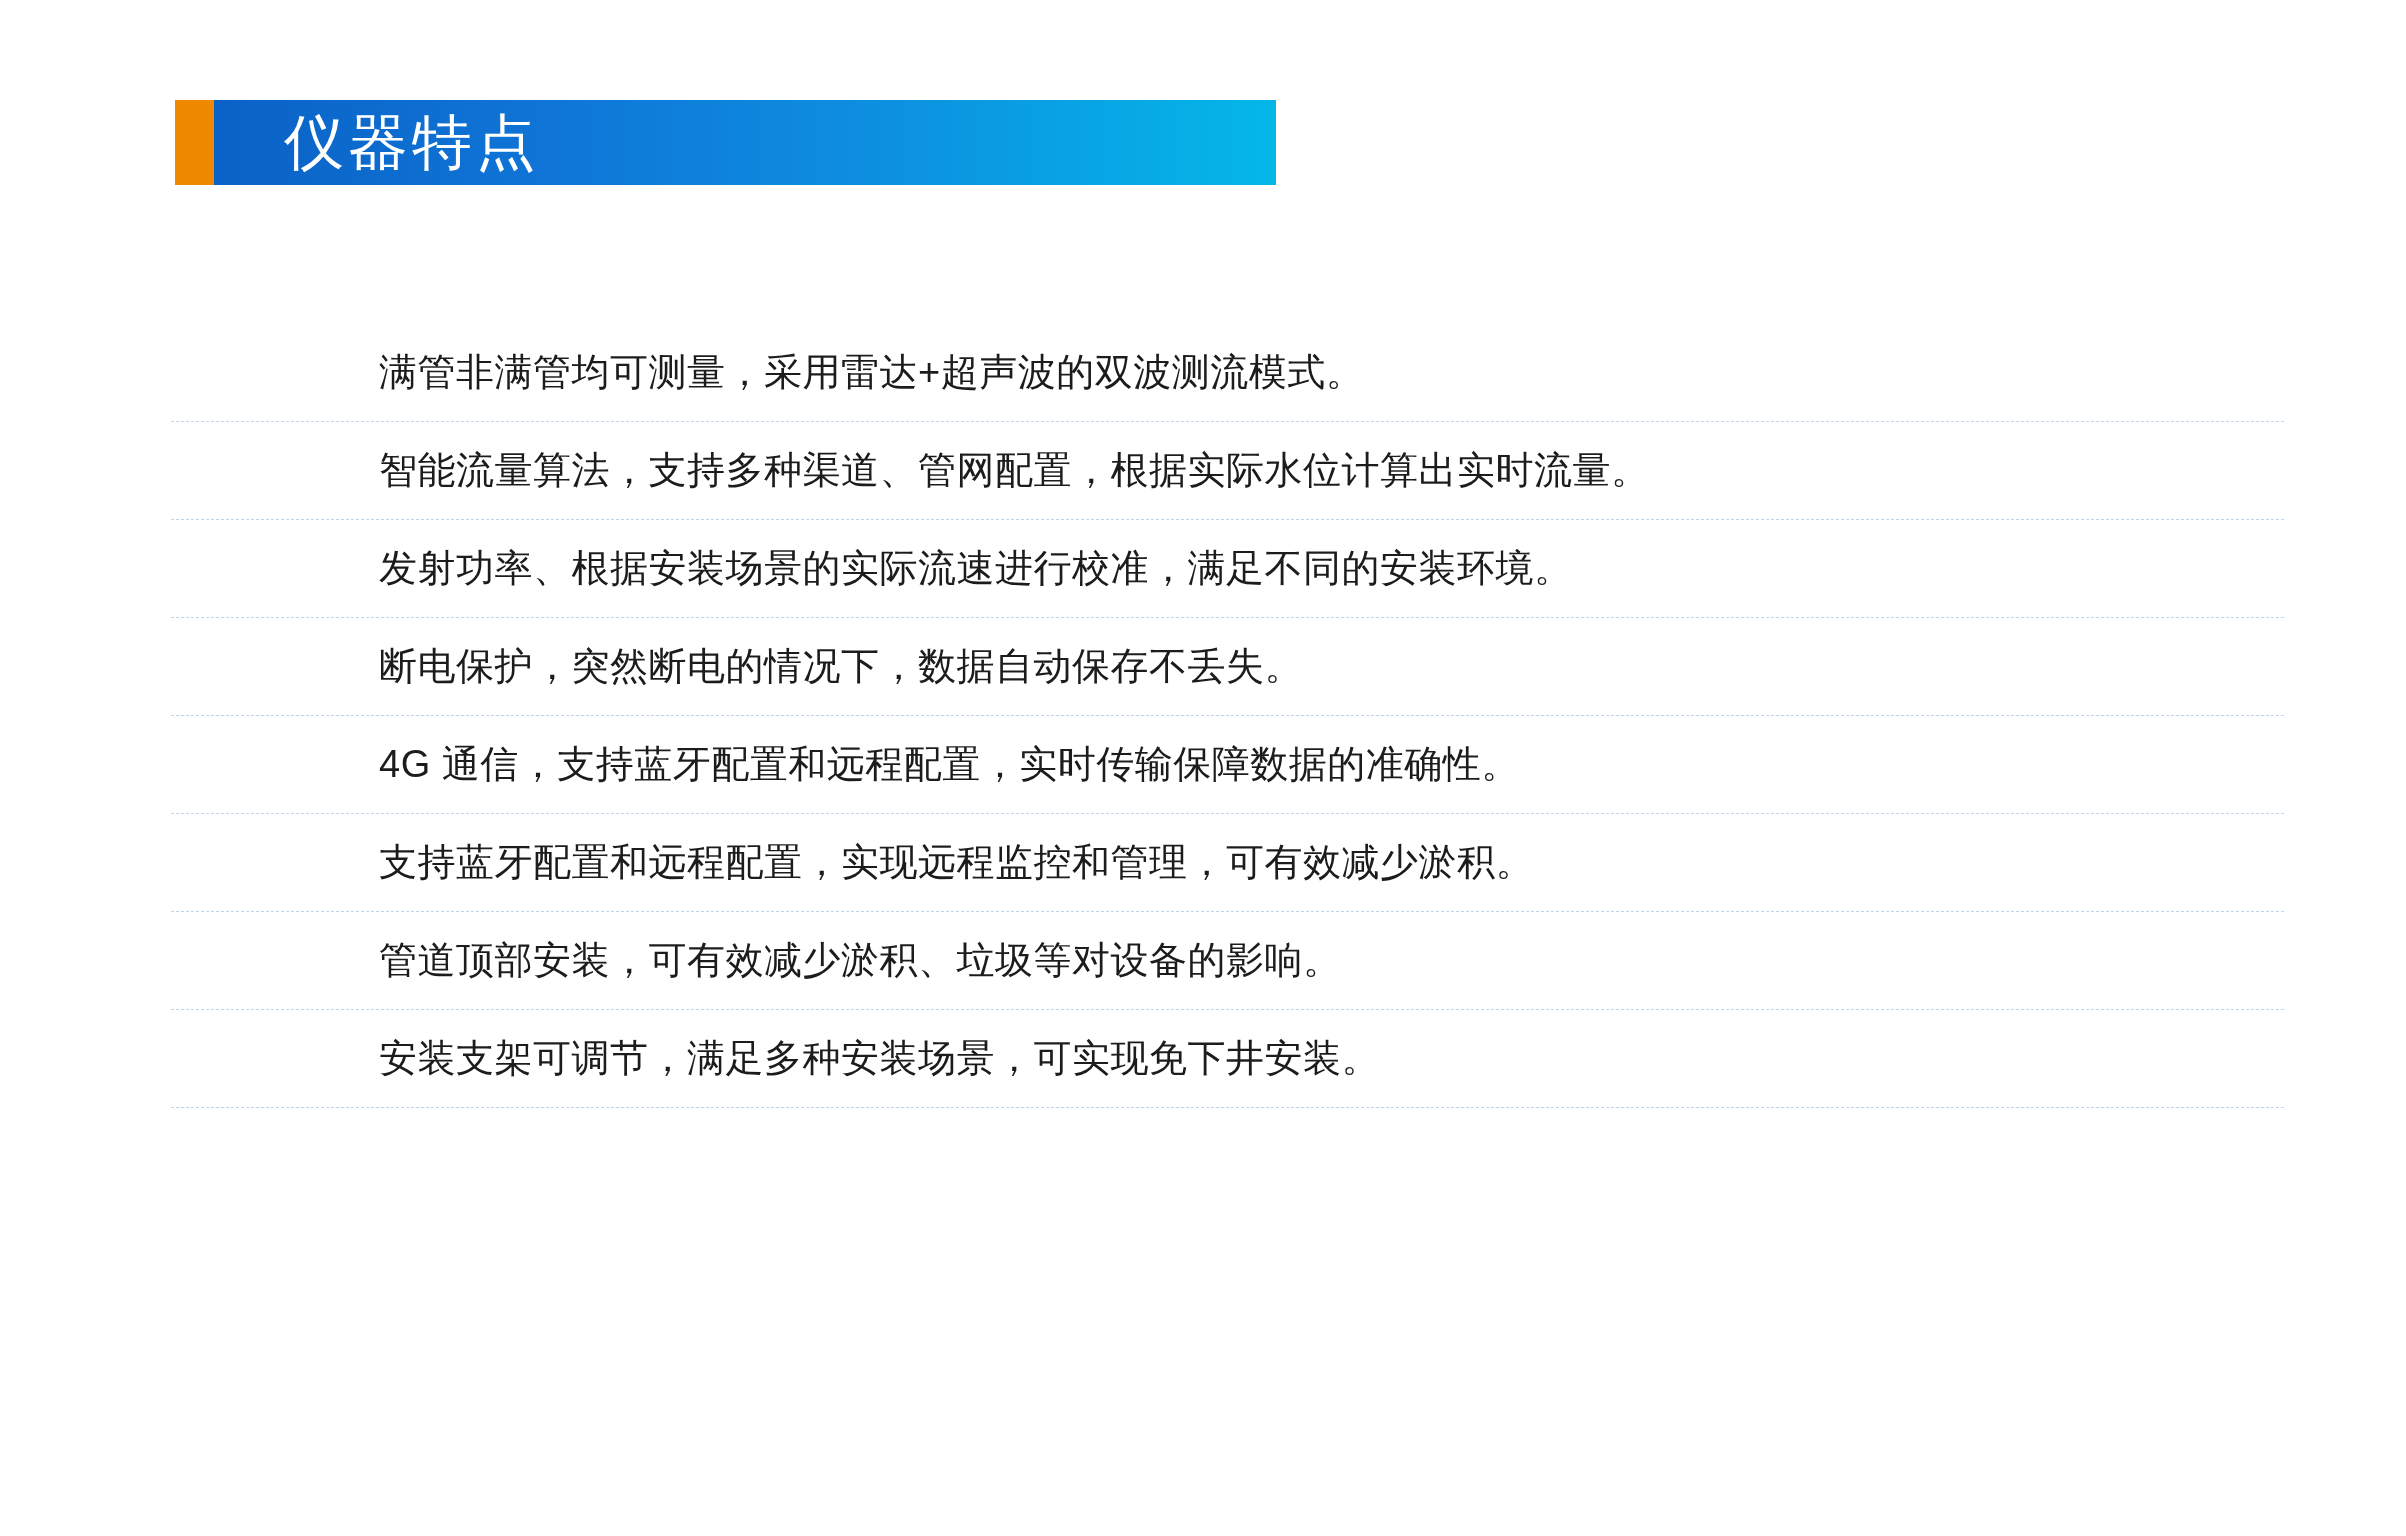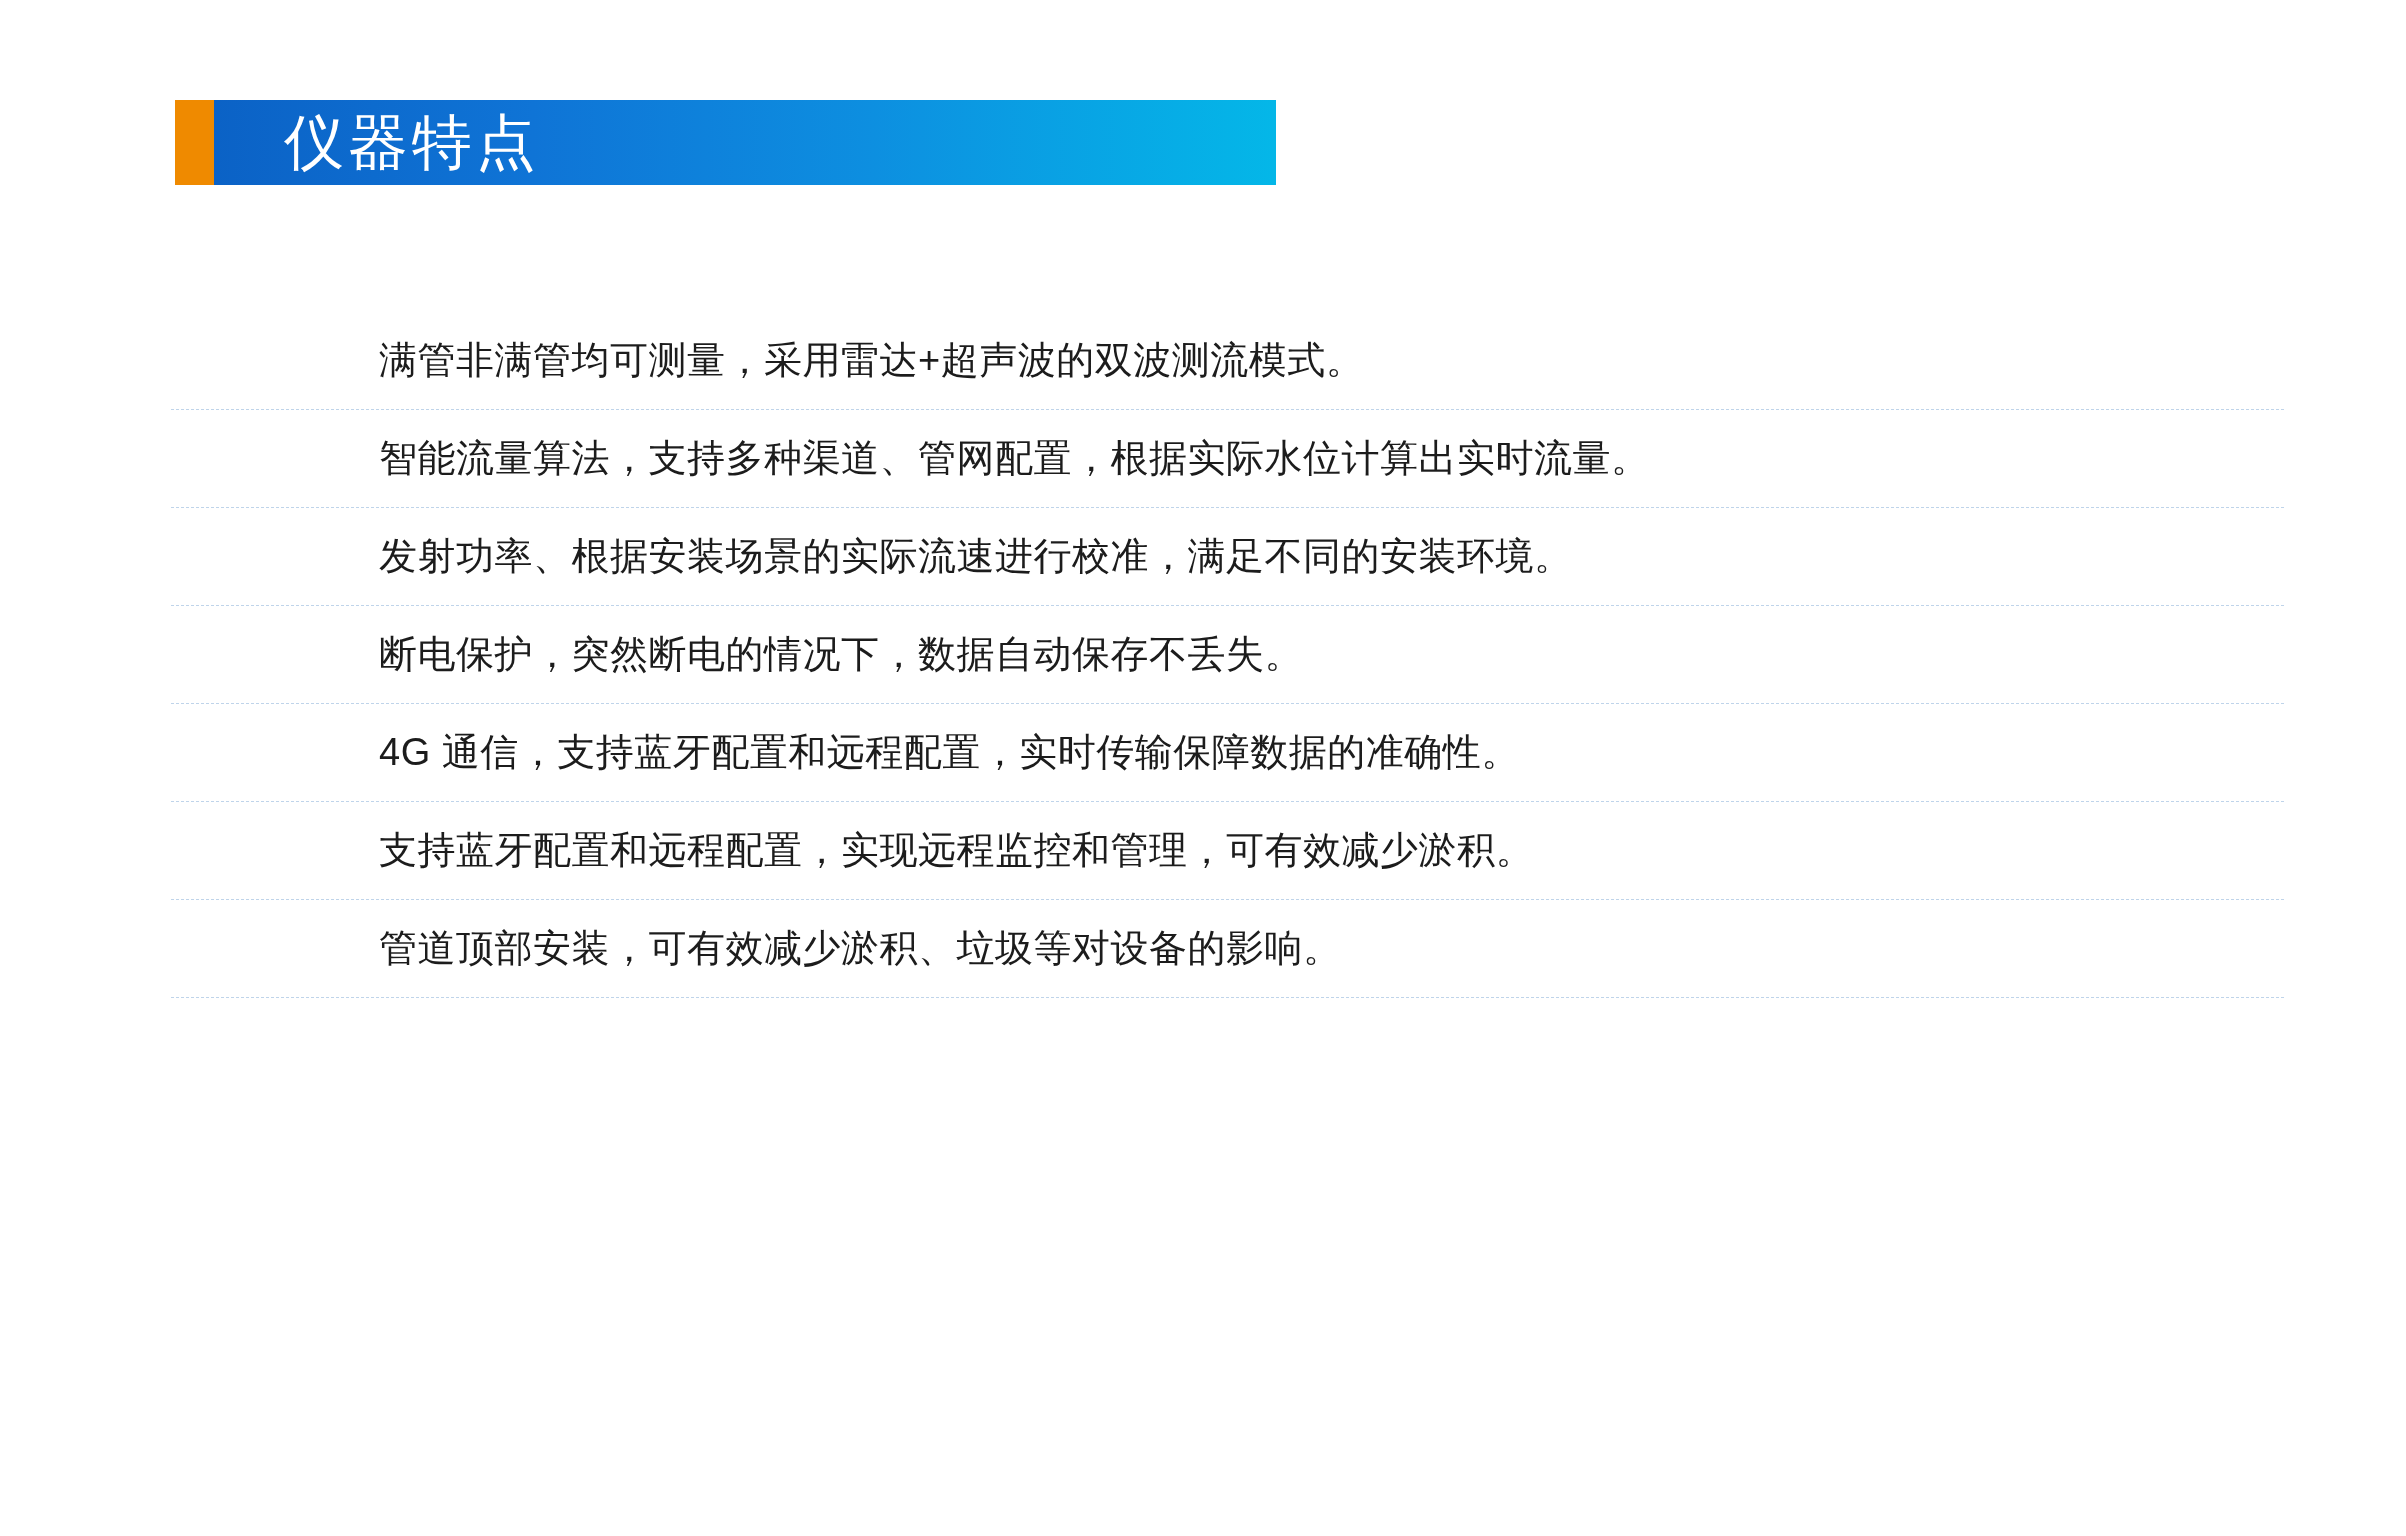--- a/index.html
+++ b/index.html
@@ -52,21 +52,21 @@
     letter-spacing: 3.9px;
     padding-left: 70px;
     font-weight: normal;
     white-space: nowrap;
   }
 
   
   .feature-list {
     position: absolute;
     left: 171px;
-    top: 312px;
+    top: 324px;
     width: 2113px;
   }
   .feature-row {
     position: relative;
     height: 97px;
     display: flex;
     align-items: center;
     border-bottom: 1.9px dashed #bfd4ea;
   }
   .feature-row:first-child {
@@ -108,16 +108,19 @@
     </div>
     <div class="feature-row">
       <div class="feature-text">4G 通信，支持蓝牙配置和远程配置，实时传输保障数据的准确性。</div>
     </div>
     <div class="feature-row">
       <div class="feature-text">支持蓝牙配置和远程配置，实现远程监控和管理，可有效减少淤积。</div>
     </div>
     <div class="feature-row">
       <div class="feature-text">管道顶部安装，可有效减少淤积、垃圾等对设备的影响。</div>
     </div>
+    <div class="feature-row">
+      <div class="feature-text">安装支架可调节，满足多种安装场景，可实现免下井安装。</div>
+    </div>
   </div>
 
 </div>
 
 
 </body></html>

